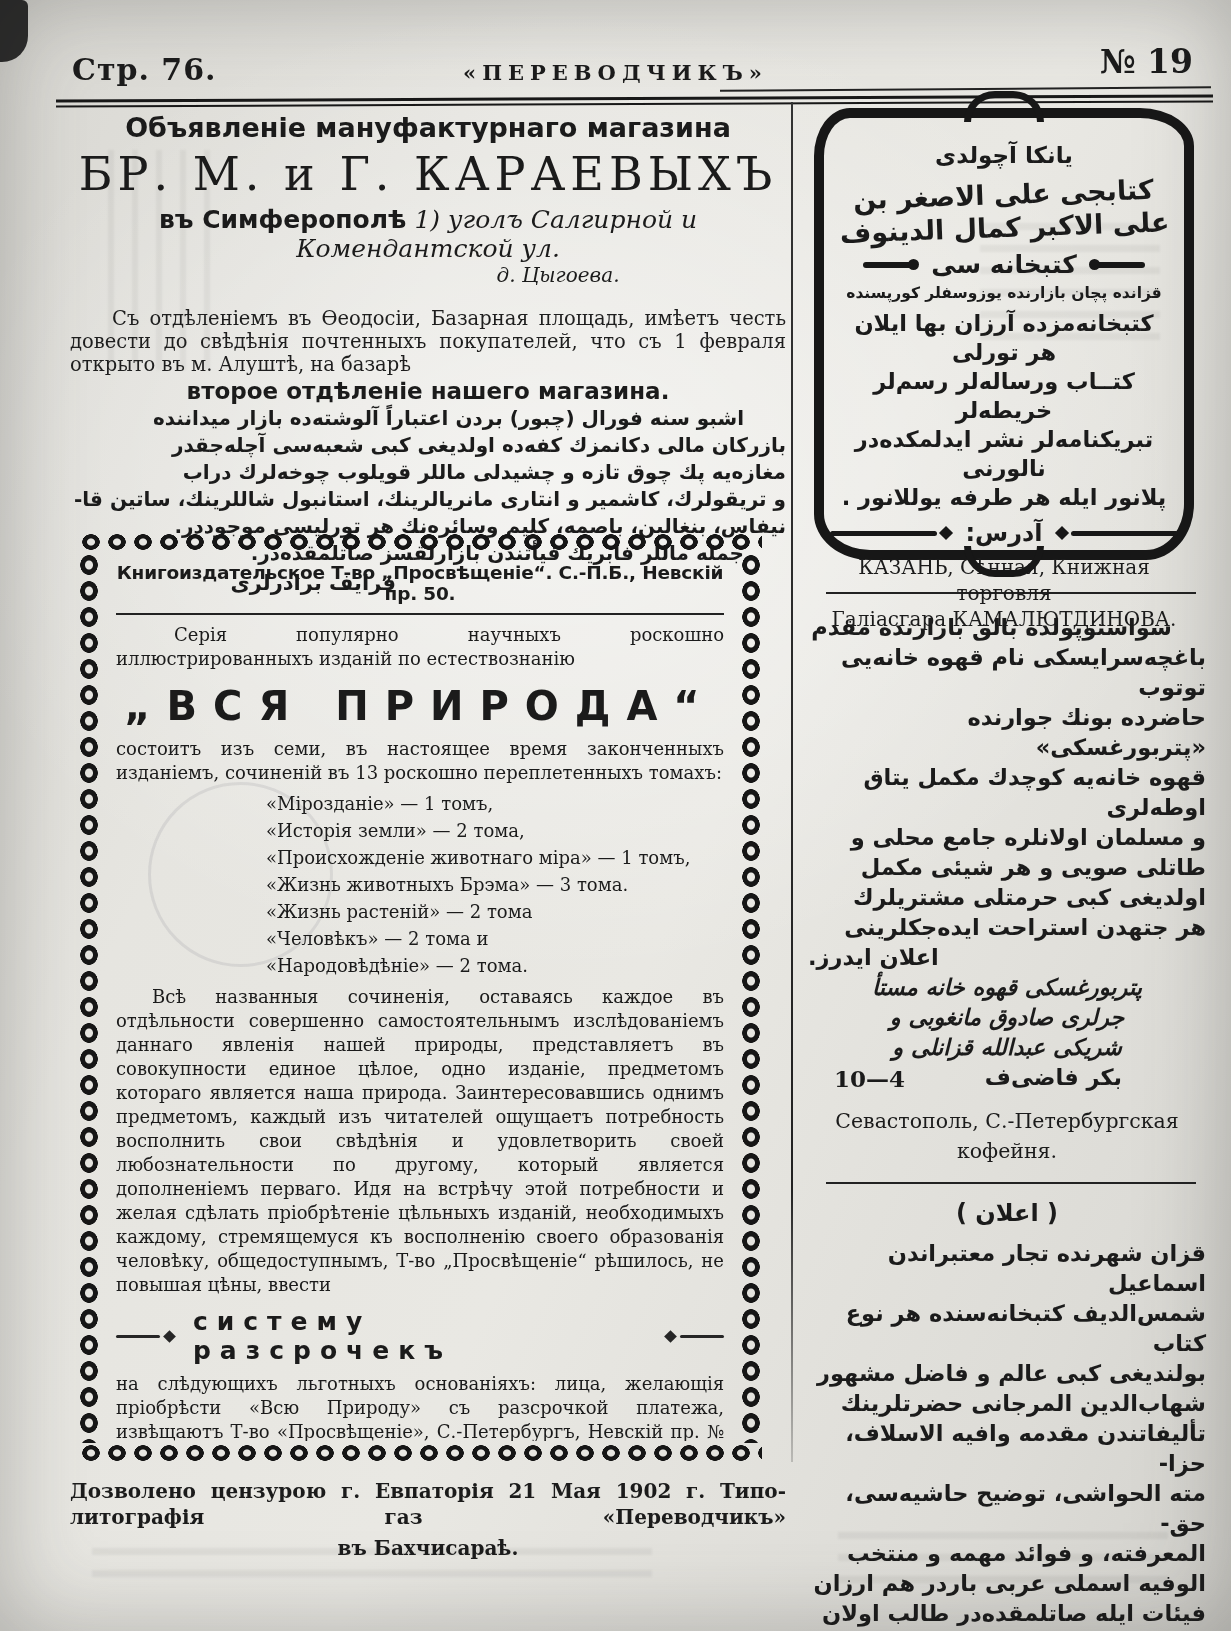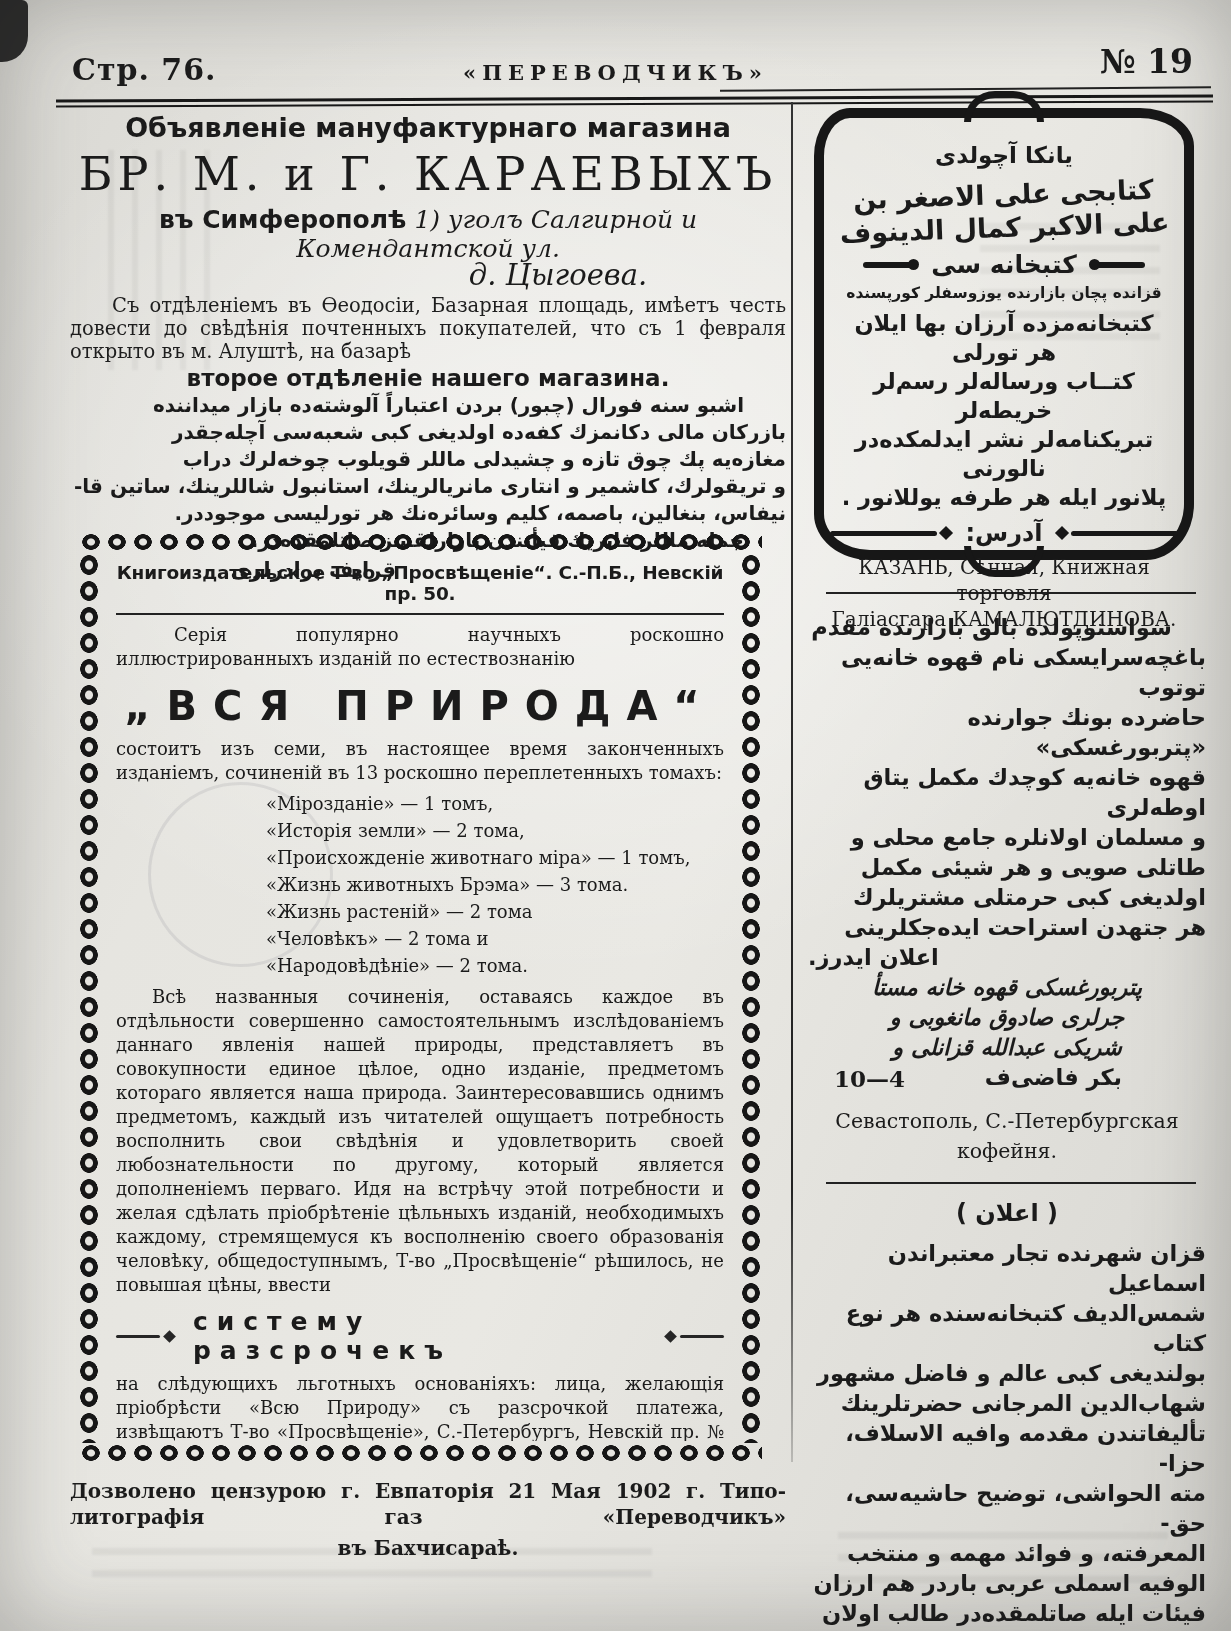--- a/index.html
+++ b/index.html
@@ -28,22 +28,22 @@
   .g3{left:980px;top:215px;width:180px;height:140px;}
   .g4{left:90px;top:150px;width:120px;height:220px;background:repeating-linear-gradient(90deg, transparent 0 18px, rgba(40,40,45,.05) 18px 24px);}
 
   
   .karaev{position:absolute;left:70px;top:112px;width:716px;}
   .k-kicker{text-align:center;font-family:"DejaVu Sans",sans-serif;font-weight:bold;font-size:27px;}
   .k-title{text-align:center;font-size:46px;letter-spacing:5px;margin-top:4px;white-space:nowrap;}
   .k-loc{text-align:center;margin-top:4px;font-size:25px;}
   .k-loc b{font-family:"DejaVu Sans",sans-serif;font-weight:bold;}
   .k-loc i{font-style:italic;}
-  .k-house{text-align:center;padding-left:260px;font-style:italic;font-size:29px;line-height:24px;}
-  .k-body{margin-top:7px;font-size:19.5px;line-height:23px;text-align:justify;text-indent:42px;color:#1e1e1e;}
+  .k-house{text-align:center;padding-left:260px;font-style:italic;font-size:20px;line-height:24px;}
+  .k-body{margin-top:20px;font-size:19.5px;line-height:23px;text-align:justify;text-indent:42px;color:#1e1e1e;}
   .k-emph{text-align:center;font-family:"DejaVu Sans",sans-serif;font-weight:bold;font-size:23px;line-height:27px;margin-top:2px;}
   .k-arabic{direction:rtl;margin-top:0;font-family:"DejaVu Sans",sans-serif;font-size:20px;line-height:27px;font-weight:bold;}
   .k-ar-line{text-align:right;}
   .k-ar-line.ind{padding-right:42px;}
   .k-sig{direction:rtl;text-align:right;padding-right:390px;font-family:"DejaVu Sans",sans-serif;font-weight:bold;font-size:21px;margin-top:4px;}
 
   
   .chainbox{position:absolute;left:78px;top:530px;width:684px;height:935px;}
   .ch-strip{position:absolute;}
   .ch-h{left:0;right:0;height:24px;

